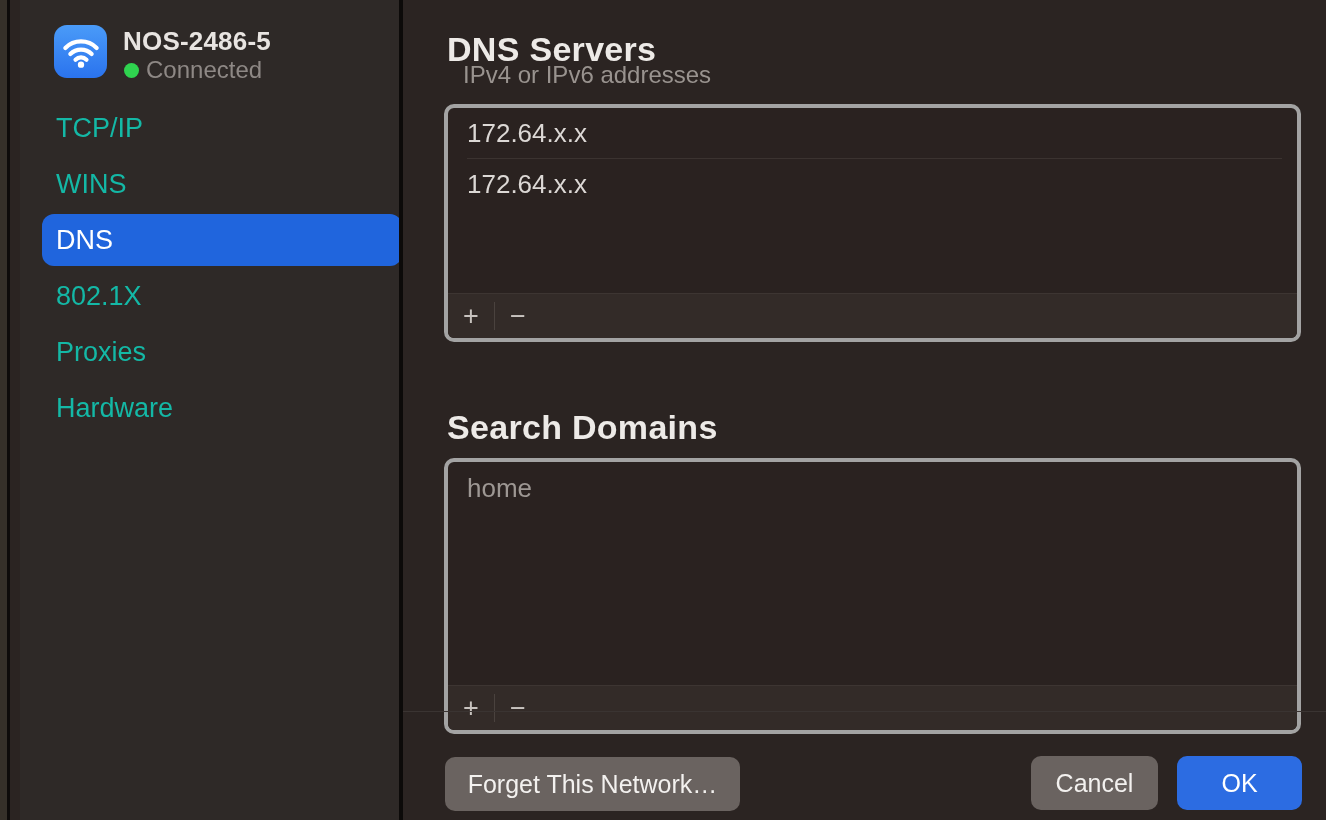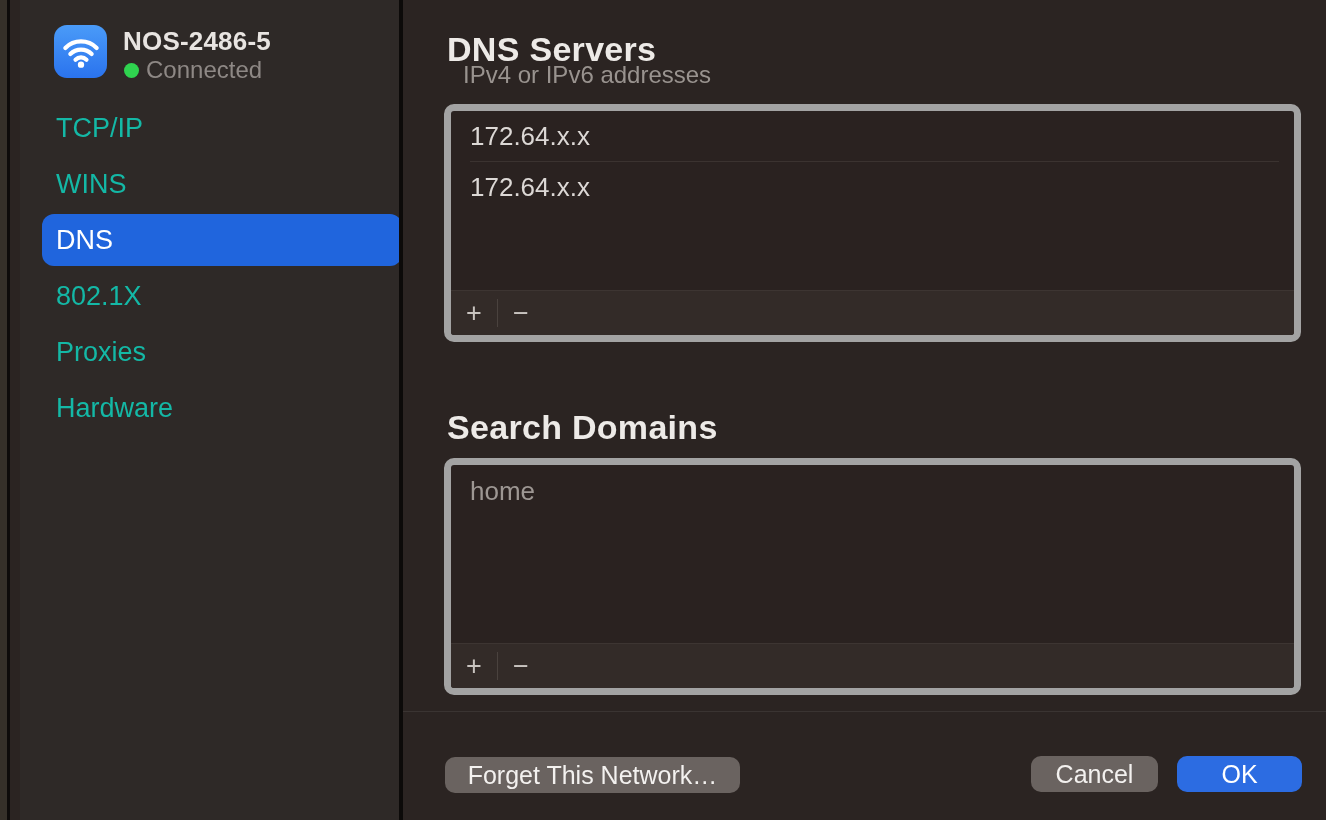--- a/index.html
+++ b/index.html
@@ -28,36 +28,36 @@
   .nav-item { height:52px; margin-bottom:4px; display:flex; align-items:center;
     padding-left:14px; border-radius:12px; font-size:27px; color:#14b8a6; cursor:default; }
   .nav-item.sel { background:#2065dd; color:#ffffff; }
 
   
   .content { position:absolute; left:403px; top:0; width:923px; height:820px; background:#2b2422; }
   .h-title { position:absolute; left:44px; font-size:34px; font-weight:700; color:#edeae7; letter-spacing:.3px; }
   .h-sub   { position:absolute; left:60px; font-size:24px; color:#99938f; }
 
   .listbox { position:absolute; left:41px; width:857px; height:238px;
-    background:#2a2220; border:7px solid #a3a3a3; border-radius:10px; overflow:hidden; }
+    background:#2a2220; border:4px solid #a3a3a3; border-radius:10px; overflow:hidden; }
   .rowzone { position:absolute; top:0; left:0; right:0; bottom:45px; }
   .lb-row { height:50px; display:flex; align-items:center; padding-left:19px;
     font-size:26px; color:#dcd8d5; }
   .lb-row.dim { color:#9d9793; }
   .row-sep { height:1px; background:#3b3330; margin-left:19px; margin-right:15px; }
   .box-footer { position:absolute; left:0; right:0; bottom:0; height:45px;
     background:#332b28; border-top:1px solid #3d3532; display:flex; align-items:center; }
   .pm-btn { width:46px; height:100%; background:transparent; border:none; cursor:default;
     color:#c8c3bf; font-size:27px; font-weight:300; display:flex; align-items:center; justify-content:center;
     font-family:"Liberation Sans", sans-serif; }
   .pm-sep { width:1px; height:28px; background:#4a423e; }
 
   
   .bottom-line { position:absolute; left:0; right:0; top:711px; height:1px; background:#3a3432; }
-  .btn { position:absolute; top:757px; height:36px; border:none; border-radius:10px;
+  .btn { position:absolute; top:757px; height:54px; border:none; border-radius:10px;
     font-family:"Liberation Sans", sans-serif; font-size:25px; display:flex;
     align-items:center; justify-content:center; cursor:default; }
   .btn.gray { background:#6a6360; color:#f3f1ef; }
   .btn.blue { background:#2c6ce2; color:#ffffff; }
   .btn-forget { left:42px; width:295px; }
   .btn-cancel { left:628px; width:127px; top:756px; }
   .btn-ok     { left:774px; width:125px; top:756px; }
 </style>
 </head>
 <body>
@@ -111,21 +111,21 @@
         </button>
         <div class="pm-sep"></div>
         <button class="pm-btn">
           <span>−</span>
         </button>
       </div>
     </div>
 
     <div class="h-title" style="top:408px;">Search Domains</div>
 
-    <div class="listbox" style="top:458px; height:237px;">
+    <div class="listbox" style="top:458px; height:276px;">
       <div class="rowzone">
         <div class="lb-row dim" style="height:52px;">home</div>
       </div>
       <div class="box-footer">
         <button class="pm-btn">
           <span>+</span>
         </button>
         <div class="pm-sep"></div>
         <button class="pm-btn">
           <span>−</span>

